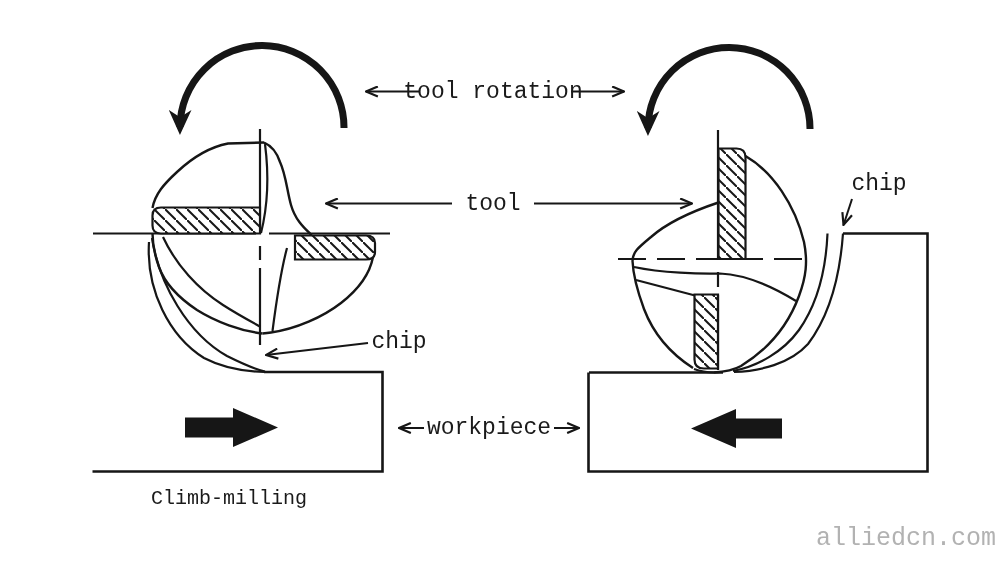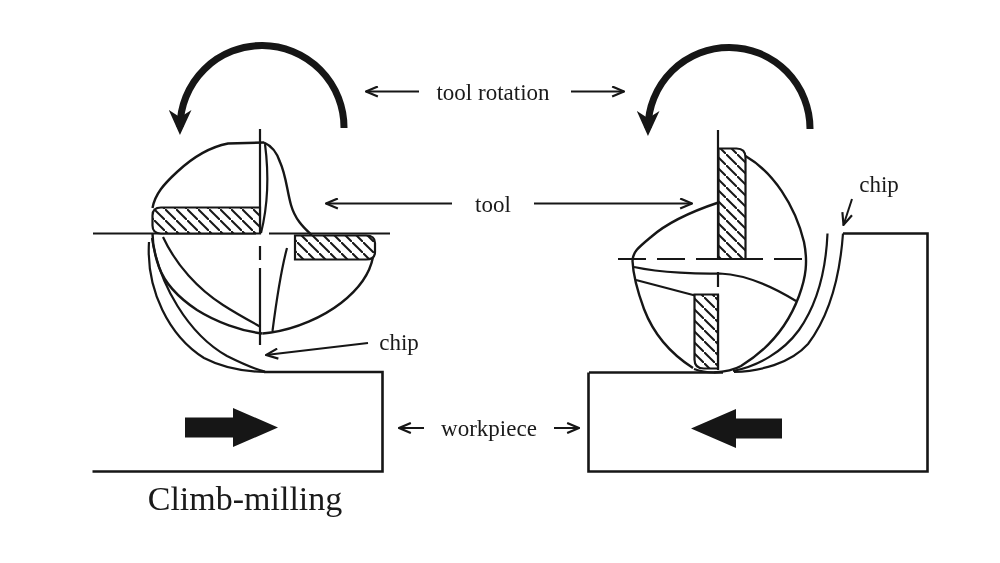--- a/index.html
+++ b/index.html
@@ -4,31 +4,31 @@
 <style>
   :root{
     --line:#161616;
     --text:#1a1a1a;
     --watermark:#b2b2b2;
     --background:#ffffff;
   }
   html,body{margin:0;padding:0;background:var(--background);}
   #stage{
     position:relative;width:1000px;height:563px;background:var(--background);
-    font-family:Liberation Serif, serif;overflow:hidden;
+    font-family:Liberation Mono, monospace;overflow:hidden;
   }
   #stage svg{position:absolute;left:0;top:0;}
   svg .s{stroke:var(--line);fill:none;}
   svg .f{fill:var(--line);stroke:none;}
   svg .h{fill:url(#hatch);stroke:var(--line);}
   .label{
     position:absolute;transform:translate(-50%,-50%);
     font-size:23px;color:var(--text);white-space:nowrap;line-height:1;
   }
-  .title{font-size:34px;margin-left:16px;}
+  .title{font-size:20px;}
   .watermark{font-size:25px;color:var(--watermark);}
 </style>
 </head>
 <body>
 
 <div id="stage">
 
   <svg width="1000" height="563" viewBox="0 0 1000 563">
     <defs>
       <pattern id="hatch" patternUnits="userSpaceOnUse" width="11" height="11">
@@ -97,13 +97,14 @@
     <path class="s" stroke-width="2" marker-end="url(#barb)" d="M 368,343 L 266,355"></path>
     <path class="s" stroke-width="2" marker-end="url(#barb)" d="M 852,199 L 843.5,225"></path>
   </svg>
 
   <div class="label" style="left:493px;top:92px;">tool rotation</div>
   <div class="label" style="left:493px;top:204px;text-align:center;">tool</div>
   <div class="label" style="left:399px;top:342px;">chip</div>
   <div class="label" style="left:879px;top:184px;">chip</div>
   <div class="label" style="left:489px;top:428px;text-align:center;">workpiece</div>
   <div class="label title" style="left:229px;top:499px;">Climb-milling</div>
+  <div class="label watermark" style="left:906px;top:538px;">alliedcn.com</div>
 </div>
 
 </body></html>

